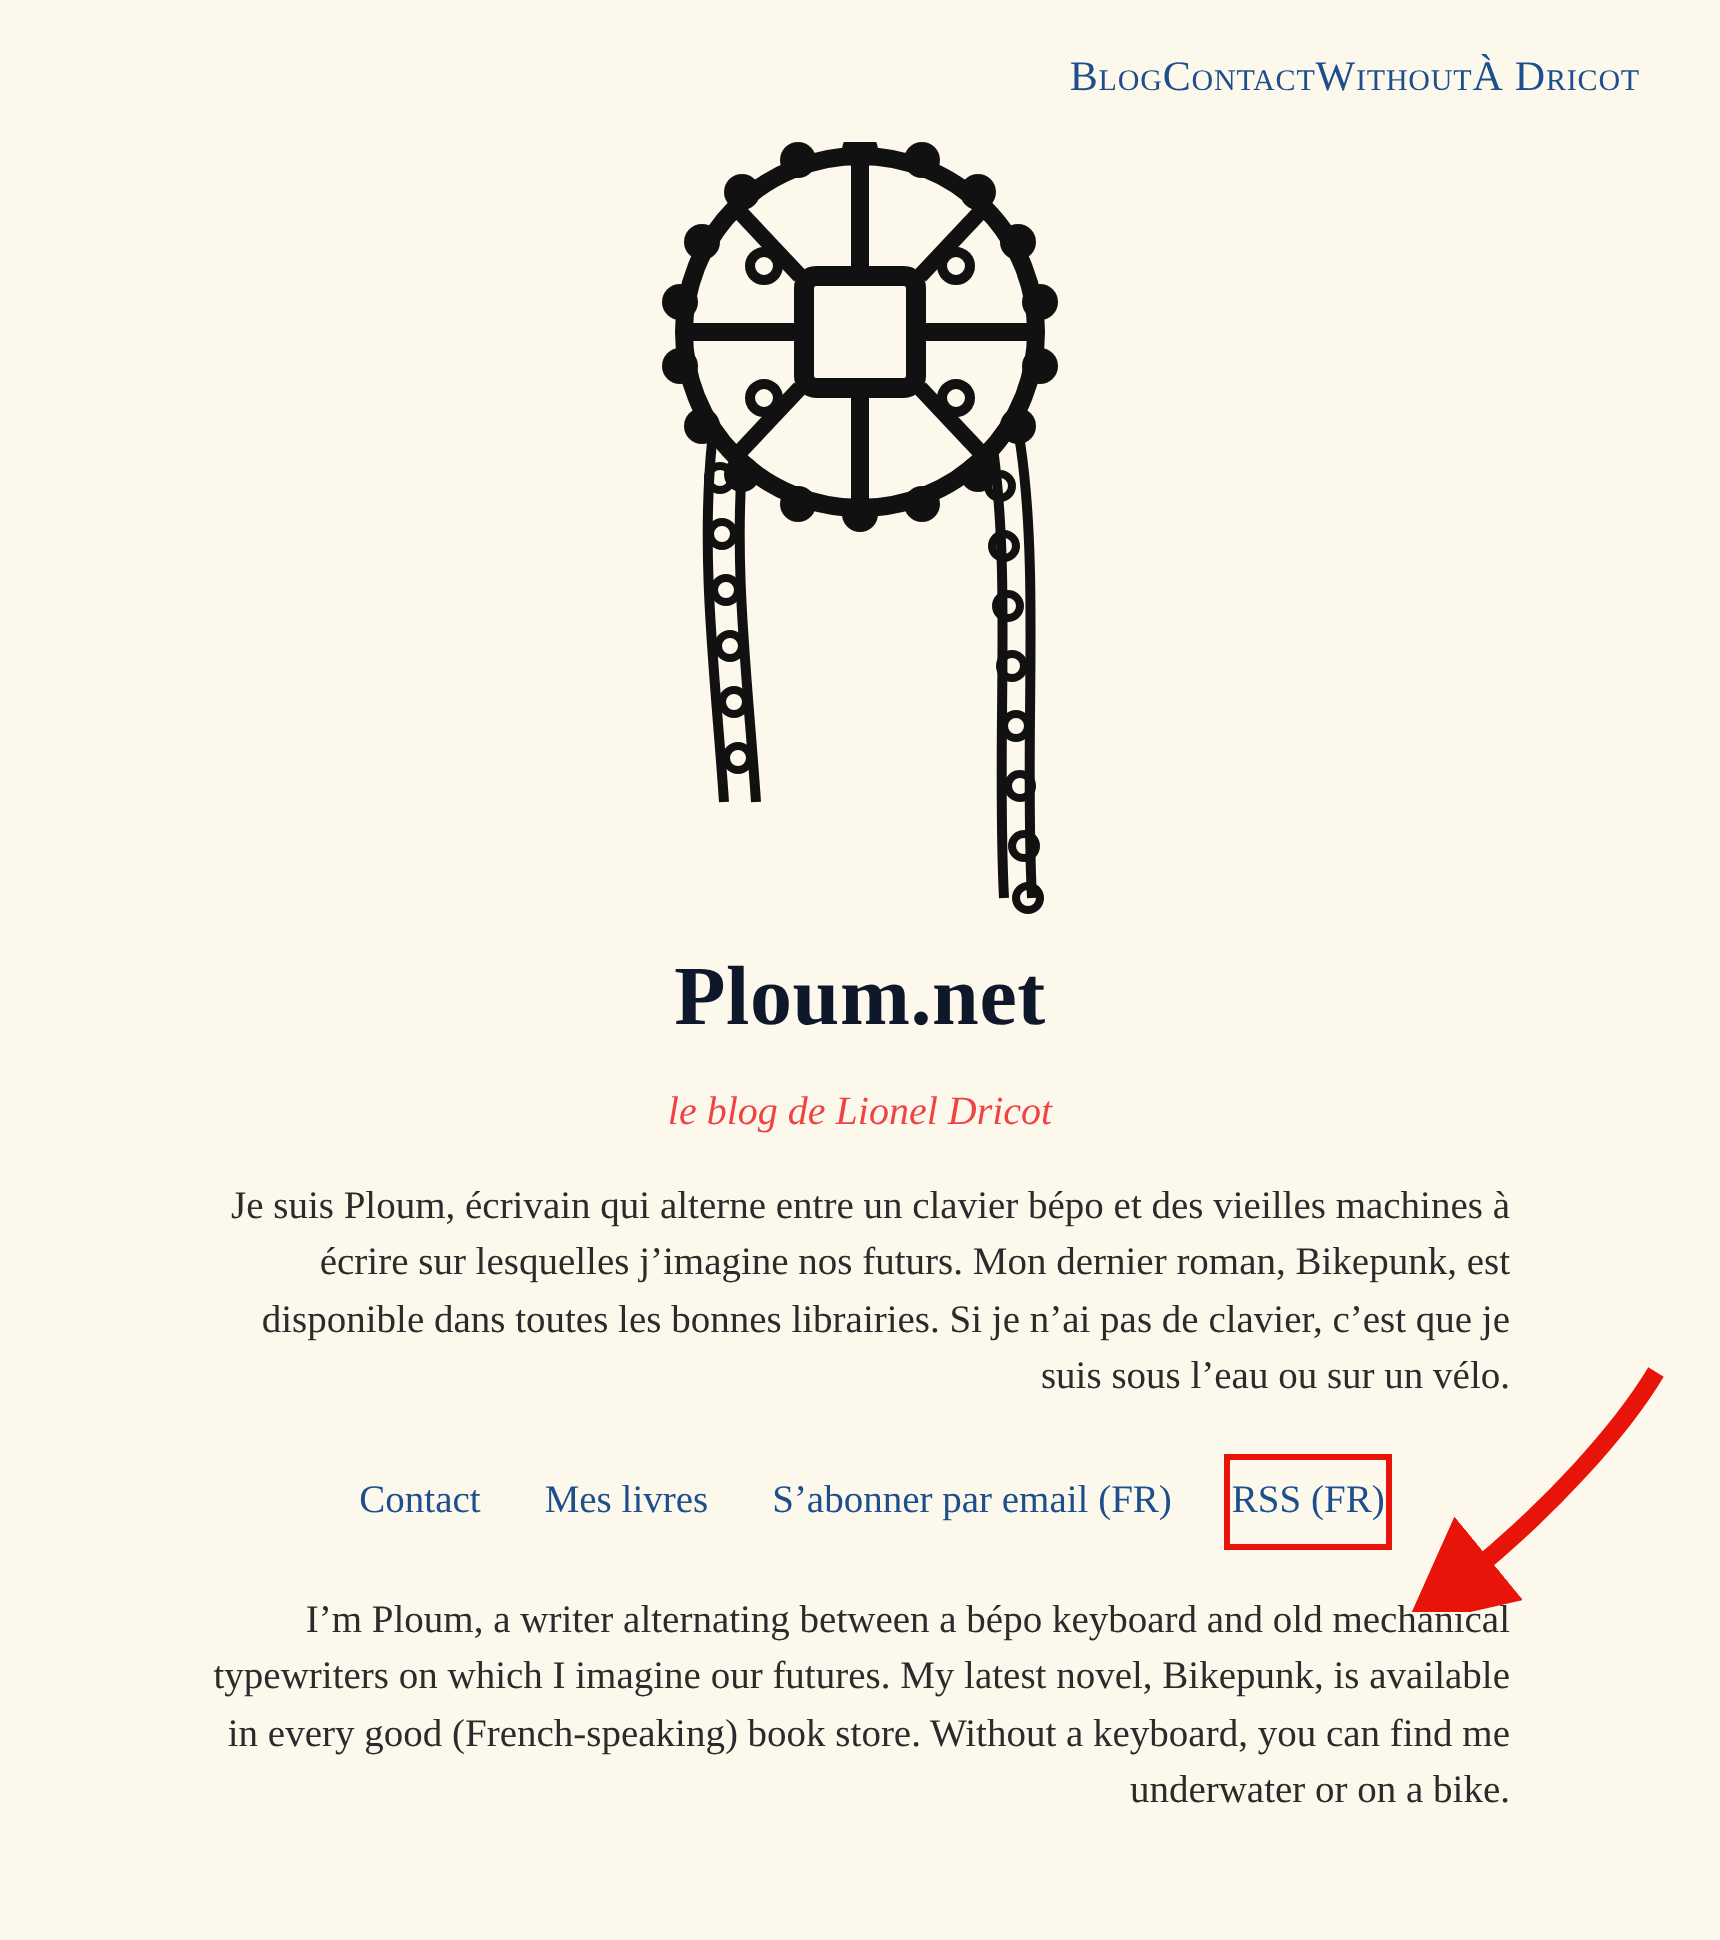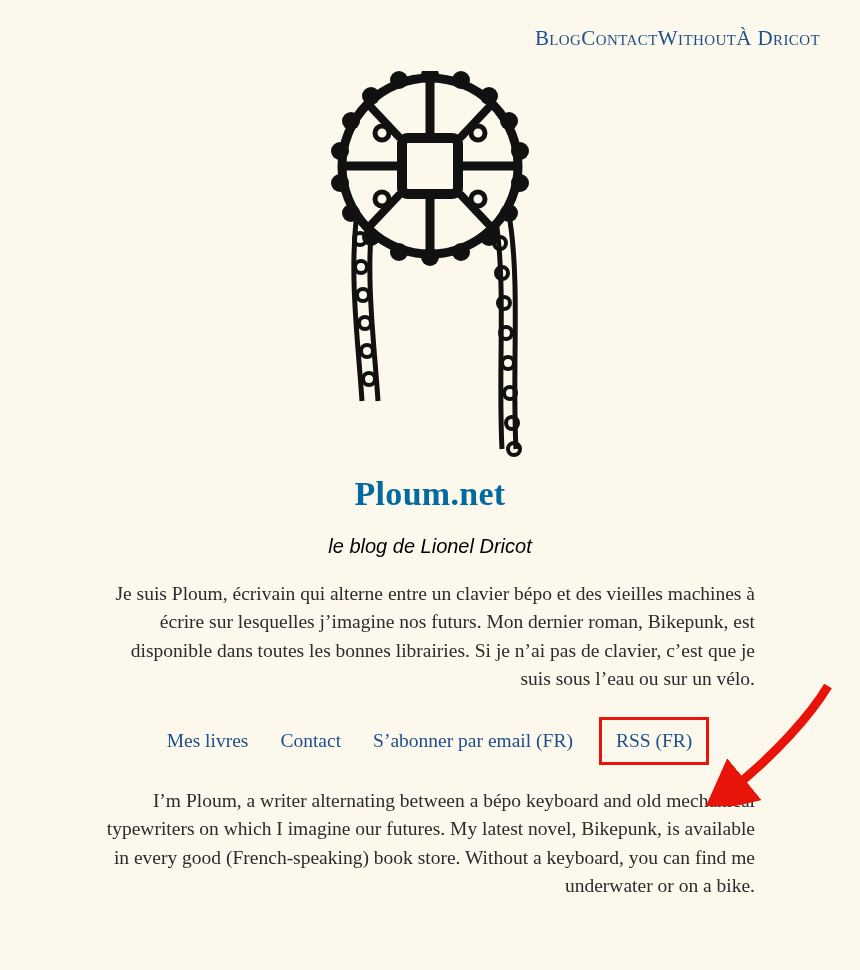--- a/index.html
+++ b/index.html
@@ -40,32 +40,32 @@
     display: flex;
     justify-content: center;
     margin-top: 12px;
   }
   .logo-wrap svg { display: block; }
 
   
   .site-title {
     text-align: center;
     font-family: "Liberation Serif", serif;
-    font-size: 34px;
+    font-size: 42px;
     font-weight: bold;
-    color: #0369a1;
+    color: #0f172a;
     margin: 14px 0 0 0;
     letter-spacing: 0.3px;
   }
   .site-subtitle {
     text-align: center;
-    font-family: Liberation Sans, sans-serif;
+    font-family: Liberation Serif, serif;
     font-style: italic;
     font-size: 20px;
-    color: #000000;
+    color: #ef4444;
     margin: 22px 0 0 0;
   }
 
   
   .content {
     width: 650px;
     margin: 0 auto;
     padding: 0;
     box-sizing: border-box;
   }
@@ -90,21 +90,21 @@
   .linkrow a {
     font-family: "Liberation Serif", serif;
     font-size: 19.5px;
     color: #1d4f8c;
     text-decoration: none;
     padding: 0 16px;
     line-height: 42px;
   }
   .linkrow a.highlighted {
     border: 3px solid #e8140a;
-    padding: 0 14px;
+    padding: 0 1px;
     margin-left: 10px;
     box-sizing: border-box;
     height: 48px;
     display: inline-flex;
     align-items: center;
     line-height: normal;
   }
 
   
   .arrow-annotation {
@@ -195,22 +195,22 @@
   </svg>
 </div>
 
 <h1 class="site-title">Ploum.net</h1>
 <p class="site-subtitle">le blog de Lionel Dricot</p>
 
 <div class="content">
   <p class="para">Je suis Ploum, écrivain qui alterne entre un clavier bépo et des vieilles machines à écrire sur lesquelles j’imagine nos futurs. Mon dernier roman, Bikepunk, est disponible dans toutes les bonnes librairies. Si je n’ai pas de clavier, c’est que je suis sous l’eau ou sur un vélo.</p>
 
   <div class="linkrow">
+    <a href="#">Contact</a>
     <a href="#">Mes livres</a>
-    <a href="#">Contact</a>
     <a href="#">S’abonner par email (FR)</a>
     <a href="#" class="highlighted">RSS (FR)</a>
   </div>
 
   <p class="para">I’m Ploum, a writer alternating between a bépo keyboard and old mechanical typewriters on which I imagine our futures. My latest novel, Bikepunk, is available in every good (French-speaking) book store. Without a keyboard, you can find me underwater or on a bike.</p>
 </div>
 
 <svg class="arrow-annotation" viewBox="0 0 140 130">
   <defs>
     <marker id="arrowhead" markerWidth="6" markerHeight="6" refX="1.2" refY="3" orient="auto">

